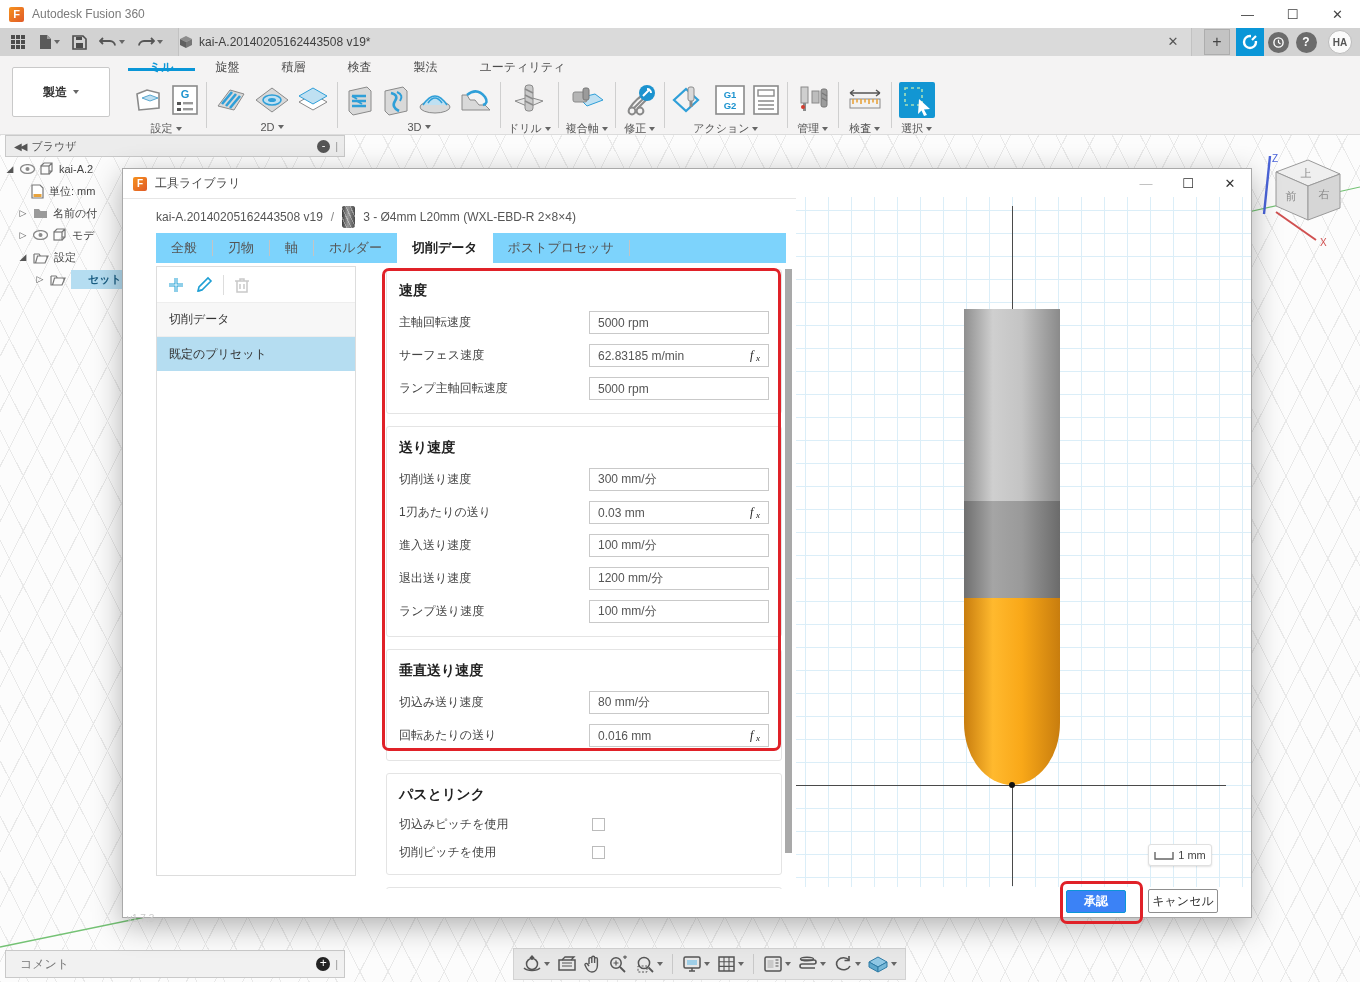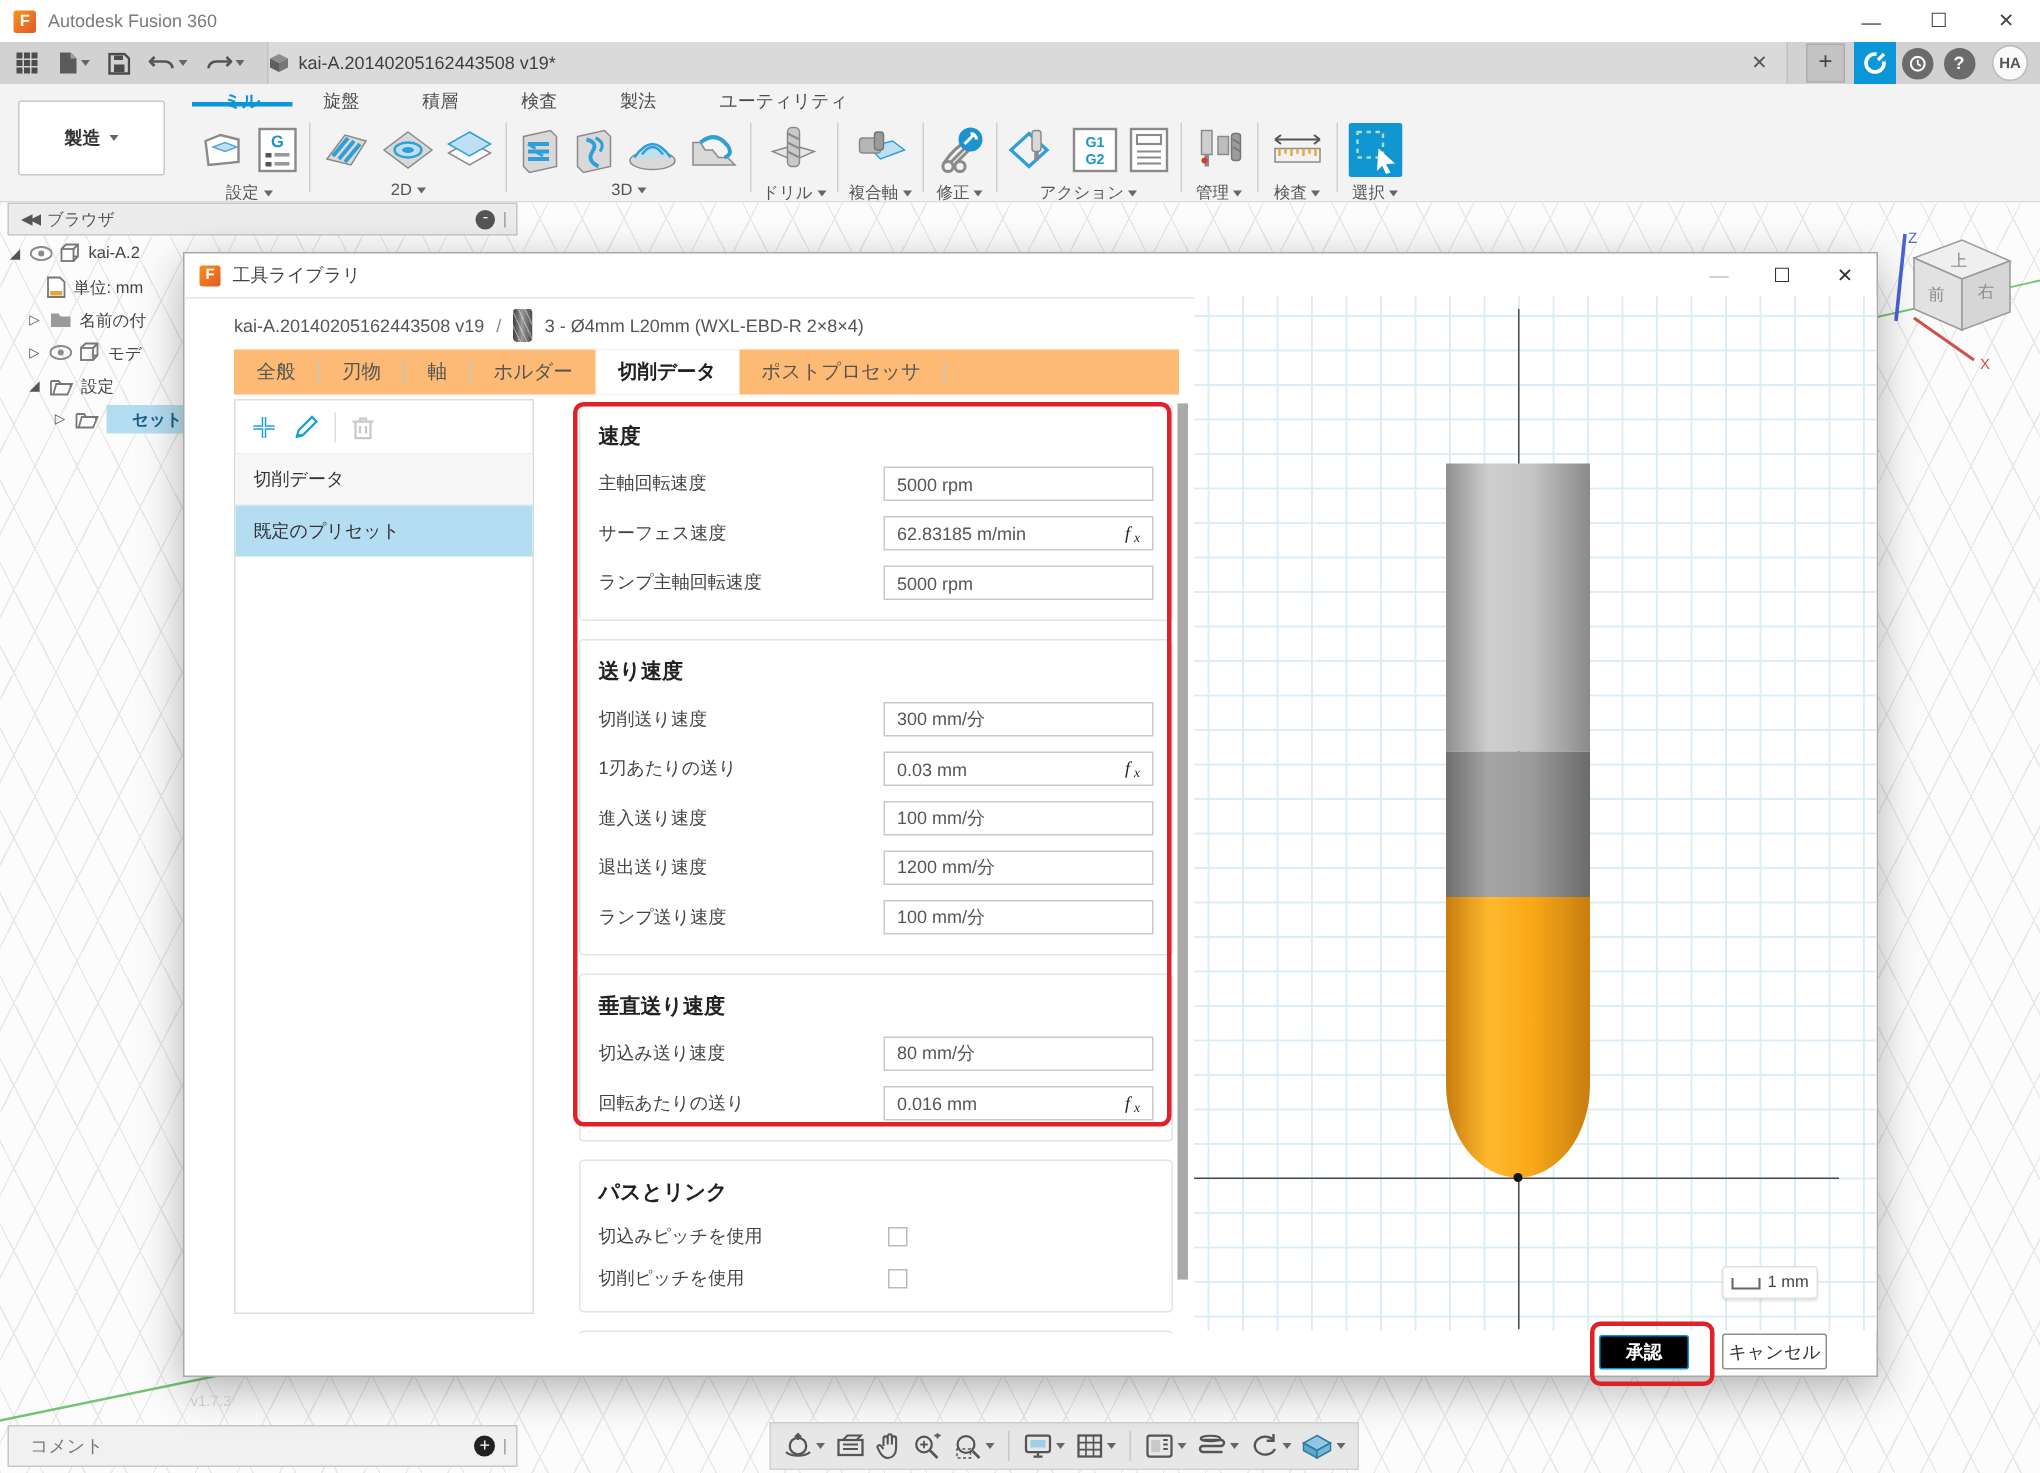--- a/index.html
+++ b/index.html
@@ -84,21 +84,21 @@
   .dlg-title { margin-left:8px; font-size:12px; color:#444; }
   .dlg-ctrls { margin-left:auto; display:flex; }
   .dlg-ctrl { width:42px; height:30px; display:flex; align-items:center; justify-content:center; font-size:13px; color:#333; }
   .dlg-ctrl.min { color:#bbb; }
 
   .dlg-breadcrumb { position:absolute; left:33px; top:36px; height:24px; display:flex; align-items:center; gap:8px; font-size:12px; color:#555; }
   .bc-sep { color:#888; }
   .tool-thumb { width:13px; height:22px; background:linear-gradient(90deg,#3c3c3c,#9a9a9a 45%,#4a4a4a); border-radius:2px 2px 3px 3px;
     background-image:repeating-linear-gradient(65deg,rgba(255,255,255,.35) 0 1px,transparent 1px 4px),linear-gradient(90deg,#3c3c3c,#9a9a9a 45%,#4a4a4a); }
 
-  .dlg-tabs { position:absolute; left:33px; top:64px; width:630px; height:30px; background:#fdba74; display:flex; align-items:stretch; font-size:13px; color:#555; }
+  .dlg-tabs { position:absolute; left:33px; top:64px; width:630px; height:30px; background:#7dd3fc; display:flex; align-items:stretch; font-size:13px; color:#555; }
   .dtab { display:flex; align-items:center; padding:0 15px; }
   .dtab.active { background:#fff; color:#222; font-weight:bold; }
   .dtab-sep { width:1px; background:#c4c4c4; margin:7px 0; }
 
   
   .preset-panel { position:absolute; left:33px; top:97px; width:200px; height:610px; border:1px solid #ddd; background:#fff; }
   .pp-toolbar { height:36px; display:flex; align-items:center; gap:10px; padding:0 10px; border-bottom:1px solid #eee; }
   .pp-sep { width:1px; height:20px; background:#ddd; }
   .pp-item { height:34px; display:flex; align-items:center; padding:0 12px; font-size:12px; color:#333; }
   .pp-item.first { background:#f7f7f7; border-bottom:1px solid #eee; }
@@ -131,22 +131,22 @@
   .tool-shank { position:absolute; left:168px; top:112px; width:96px; height:192px;
     background:linear-gradient(90deg,#8f8f8f,#cfcfcf 30%,#c4c4c4 60%,#8a8a8a); }
   .tool-collar { position:absolute; left:168px; top:304px; width:96px; height:97px;
     background:linear-gradient(90deg,#6f6f6f,#a5a5a5 30%,#9a9a9a 60%,#6b6b6b); }
   .tool-tip { position:absolute; left:168px; top:401px; width:96px; height:187px;
     background:linear-gradient(90deg,#c87d0e,#ffb92e 30%,#f9a818 60%,#c87d0e);
     border-radius:0 0 48px 48px / 0 0 62px 62px; }
   .tip-dot { position:absolute; left:213px; top:585px; width:6px; height:6px; border-radius:50%; background:#111; }
   .scale-widget { position:absolute; left:352px; top:647px; width:64px; height:22px; background:#fff; border:1px solid #e0e0e0; border-radius:3px; box-shadow:0 1px 2px rgba(0,0,0,.12); display:flex; align-items:center; justify-content:center; gap:4px; font-size:11px; color:#444; }
 
-  .dlg-version { position:absolute; left:4px; top:760px; font-size:10px; color:#c9c9c9; }
-  .btn-accept { position:absolute; left:943px; top:721px; width:60px; height:23px; background:#000000; border:1px solid #0a96d7; border-radius:2px; color:#fff; font-size:12px; font-weight:bold; display:flex; align-items:center; justify-content:center; font-family:"Liberation Sans",sans-serif; }
+  .dlg-version { position:absolute; left:4px; top:744px; font-size:10px; color:#c9c9c9; }
+  .btn-accept { position:absolute; left:943px; top:721px; width:60px; height:23px; background:#3b82f6; border:1px solid #0a96d7; border-radius:2px; color:#fff; font-size:12px; font-weight:bold; display:flex; align-items:center; justify-content:center; font-family:"Liberation Sans",sans-serif; }
   .btn-cancel { position:absolute; left:1025px; top:720px; width:70px; height:24px; background:#fff; border:1px solid #8f8f8f; border-radius:2px; color:#333; font-size:12px; display:flex; align-items:center; justify-content:center; font-family:"Liberation Sans",sans-serif; }
 
   
   .anno { position:absolute; border:3px solid #e02128; border-radius:7px; pointer-events:none; z-index:60; }
   .anno1 { left:382px; top:268px; width:399px; height:483px; }
   .anno2 { left:1060px; top:881px; width:83px; height:43px; }
 
   .dialog { z-index:40; }
   .viewcube,.browser-header,.btree,.comment-bar,.navbar { z-index:10; }
   svg { display:block; }

